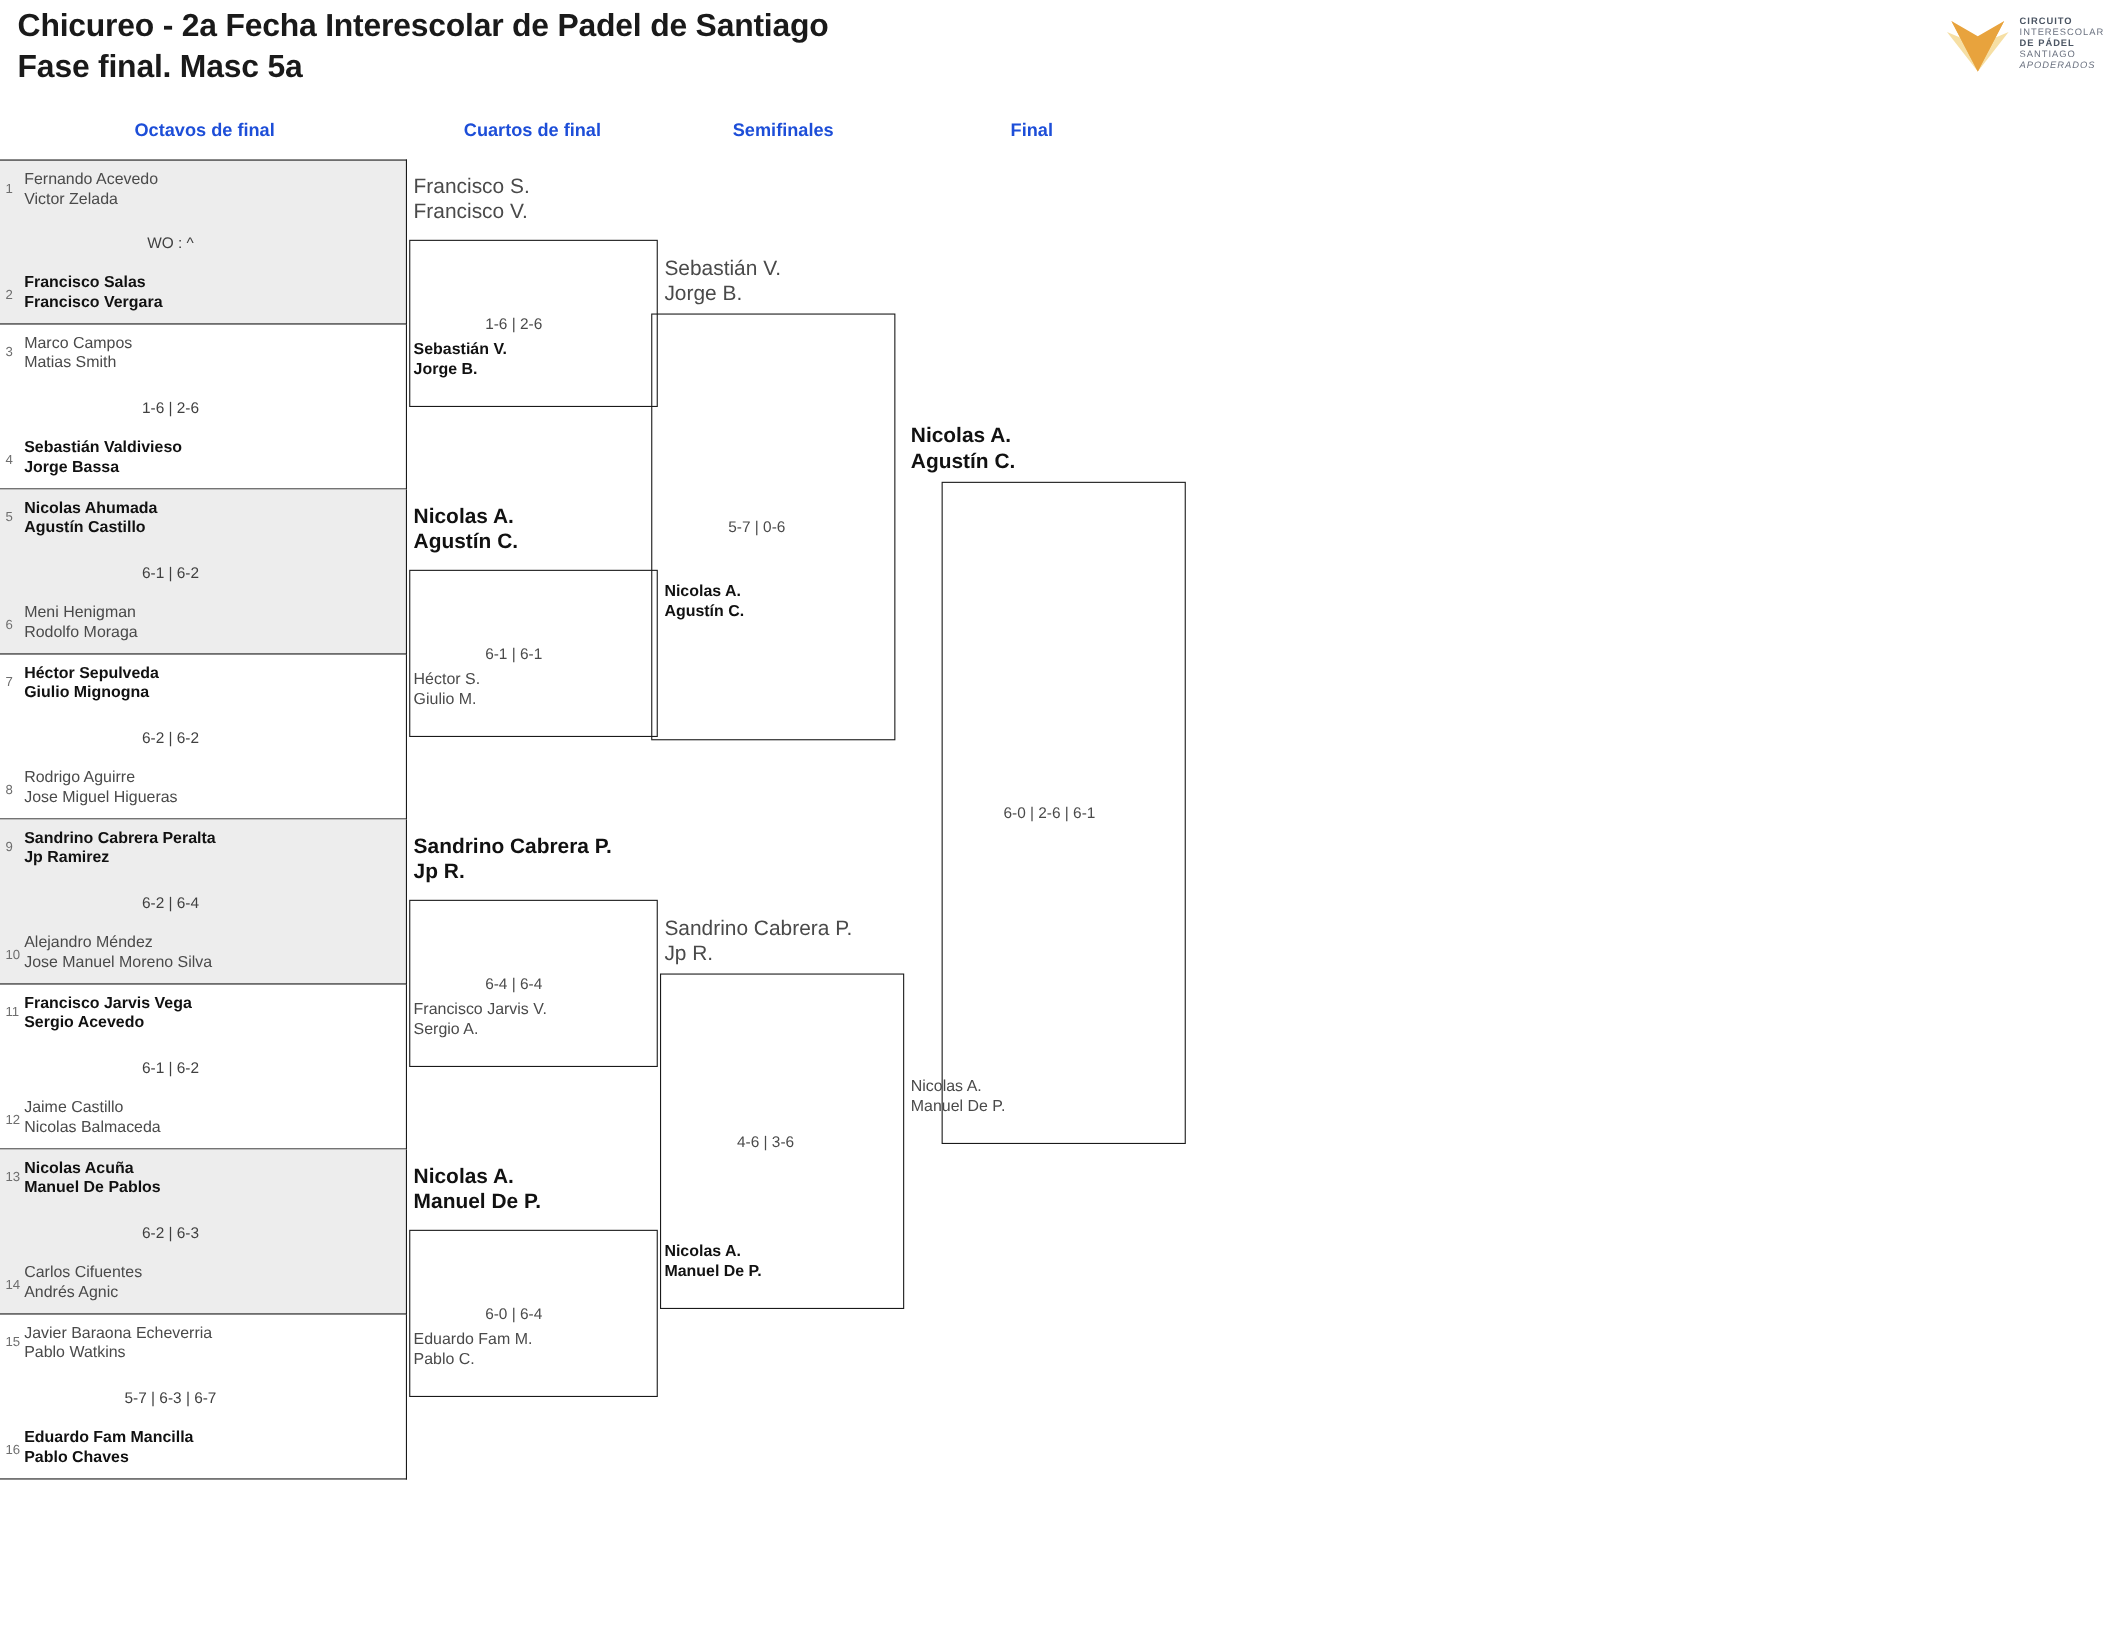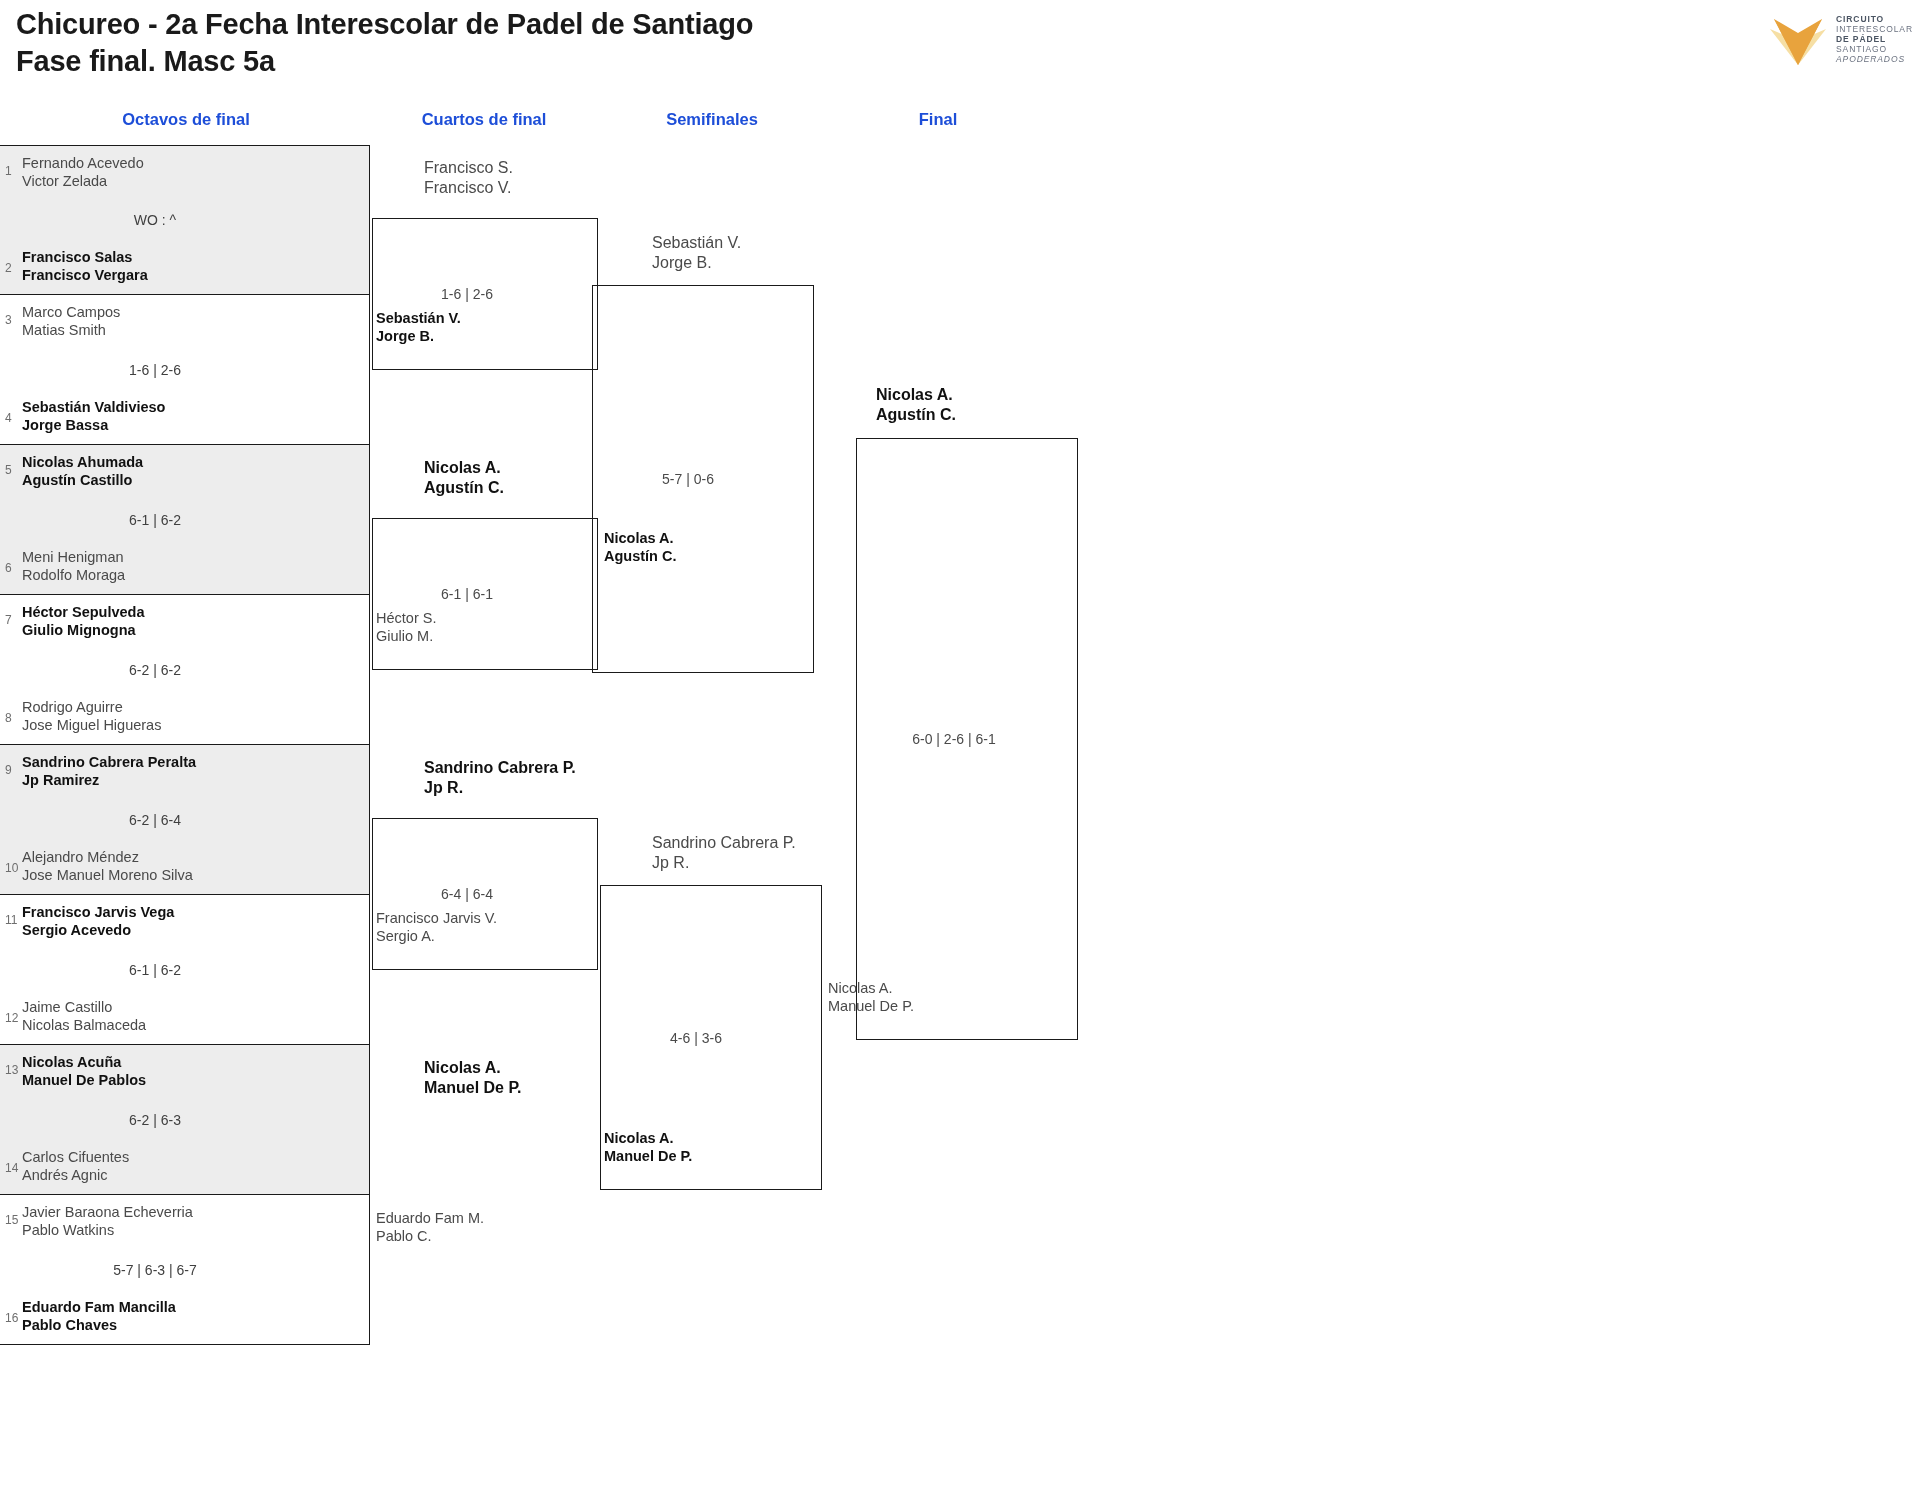--- a/index.html
+++ b/index.html
@@ -108,25 +108,24 @@
     left: 0; right: 0;
     top: 50%; transform: translateY(-50%);
     text-align: center;
     font-size: 14px;
     color: #4a4a4a;
   }
 
   
   .name-above {
     position: absolute;
-    font-size: 16px;
+    font-size: 19px;
     line-height: 1.23;
     color: #4a4a4a;
     white-space: nowrap;
-    margin-left: 48px;
   }
   .name-above.win { color: #111111; font-weight: bold; }
 
   
   .name-inbox {
     position: absolute;
     font-size: 14.5px;
     line-height: 1.23;
     color: #4a4a4a;
     white-space: nowrap;
@@ -313,20 +312,23 @@
   </div>
   <div class="name-inbox" style="left:376px; top:910px;">
     <span class="nm">Francisco Jarvis V.</span>
     <span class="nm">Sergio A.</span>
   </div>
 
   <div class="name-above win" style="left:376px; top:1058px;">
     <span class="nm">Nicolas A.</span>
     <span class="nm">Manuel De P.</span>
   </div>
+  <div class="box" style="left:372px; top:1118px; width:226px; height:152px;">
+    <div class="box-score" style="padding-right:36px;">6-0 | 6-4</div>
+  </div>
   <div class="name-inbox" style="left:376px; top:1210px;">
     <span class="nm">Eduardo Fam M.</span>
     <span class="nm">Pablo C.</span>
   </div>
 
   <div class="name-above" style="left:604px; top:233px;">
     <span class="nm">Sebastián V.</span>
     <span class="nm">Jorge B.</span>
   </div>
   <div class="box" style="left:592px; top:285px; width:222px; height:388px;">

